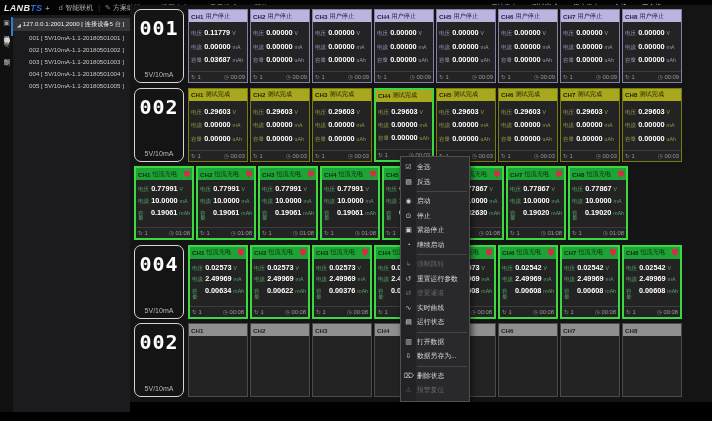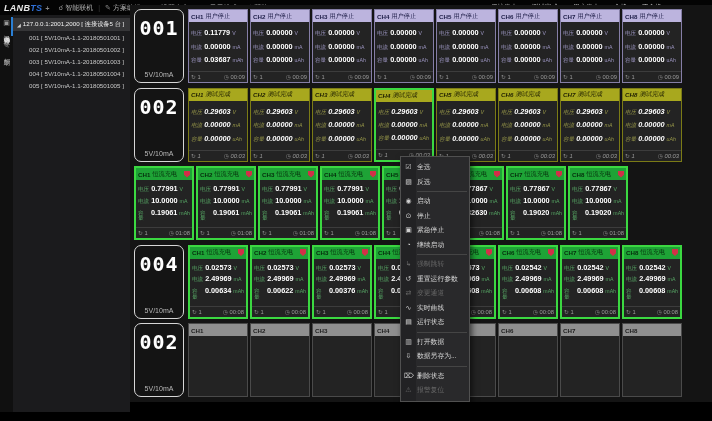--- a/index.html
+++ b/index.html
@@ -51,21 +51,21 @@
   .frow { display:flex; align-items:baseline; gap:2px; font-size:5.6px; line-height:1; }
   .frow .fval { color:#ffffff; font-weight:bold; font-size:7.3px; }
   .frow .funit { font-size:5.2px; }
   .card-foot { height:11px; border-top:1px solid #3c3c3c; display:flex; align-items:center;
                justify-content:space-between; padding:0 2px; font-size:5.8px; color:#9b9b9b; }
   .card-foot .ico { font-size:5.8px; color:#8a8a8a; }
 
   .st-user  { border-color:#857ea6; }
   .st-user .card-head { background:#bcb4de; color:#20204a; }
   .st-user .flab, .st-user .funit { color:#9d96c2; }
-  .st-done  { border-color:#7b7b16;font-style:italic; }
+  .st-done  { border-color:#7b7b16; }
   .st-done .card-head { background:#a8a81e; color:#1e1e02; }
   .st-done .flab, .st-done .funit { color:#9b9b4a; }
   .st-cc    { border-color:#1f8c30; }
   .st-cc .card-head { background:#1ea336; color:#052c0c; }
   .st-cc .flab, .st-cc .funit { color:#57a865; }
   .st-empty { border-color:#4a4a4a; }
   .st-empty .card-head { background:#8f8f8f; color:#1d1d1d; }
   .card.selected { border:2px solid #3bd841; }
 
   .ctx-menu { position:absolute; left:400px; top:156px; width:70px; background:#29292b;

